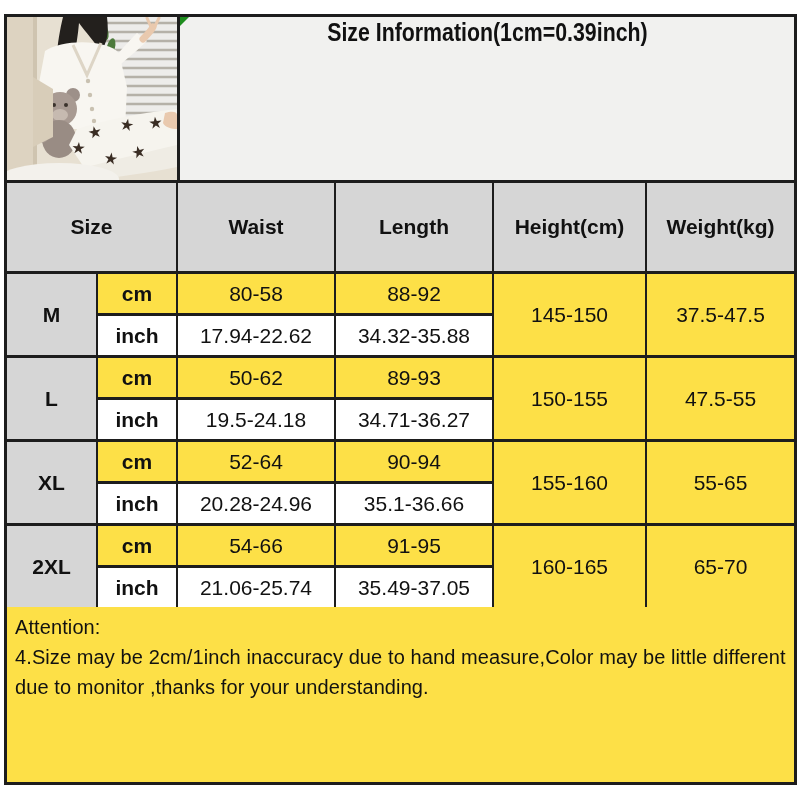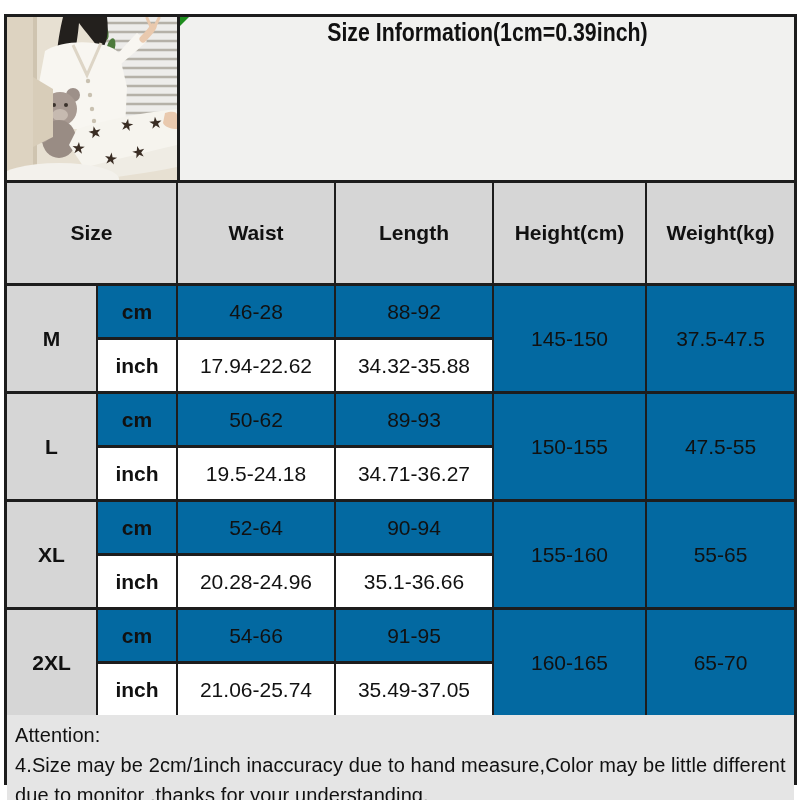--- a/index.html
+++ b/index.html
@@ -22,33 +22,33 @@
     transform:scaleX(0.82);white-space:nowrap;
   }
   .green-corner{
     position:absolute;top:0;left:0;width:0;height:0;
     border-top:9px solid #1e8d1e;border-right:9px solid transparent;
   }
   
   table.size-table{border-collapse:collapse;border:hidden;width:100%;table-layout:fixed;}
   .size-table th,.size-table td{
     border:solid #1d1d1d;border-width:3px 2px;text-align:center;vertical-align:middle;
-    font-size:21px;padding:6px;overflow:hidden;
+    font-size:21px;padding:0;overflow:hidden;
   }
   .size-table thead th{background:#d6d6d6;height:88px;font-weight:bold;}
   .col-size{width:90px;} .col-unit{width:80px;} .col-waist{width:158px;}
   .col-length{width:158px;} .col-height{width:153px;}
   .size-table tbody td,.size-table tbody th{height:39px;}
   .size-cell{background:#d6d6d6;font-weight:bold;}
   .unit-cell{font-weight:bold;}
-  tr.cm-row td{background:#0369a1;margin-top:11px;}
+  tr.cm-row td{background:#fde047;margin-top:11px;}
   tr.inch-row td{background:#ffffff;}
   td.merged{background:#f2f2f2;}
   
-  .attention{flex:1;background:#e5e5e5;padding:5px 8px 0 8px;font-size:20px;line-height:30px;}
+  .attention{flex:1;background:#fde047;padding:5px 8px 0 8px;font-size:20px;line-height:30px;}
   .attention .note{letter-spacing:0.1px;}
 </style>
 </head>
 <body>
 
 <div class="sheet">
 
   <div class="top-row">
     <div class="photo-cell">
       <svg viewBox="0 0 170 163">
@@ -152,21 +152,21 @@
         <th>Length</th>
         <th>Height(cm)</th>
         <th>Weight(kg)</th>
       </tr>
     </thead>
     <tbody>
 
       <tr class="cm-row">
         <th class="size-cell" rowspan="2">M</th>
         <td class="unit-cell">cm</td>
-        <td>46-28</td>
+        <td>80-58</td>
         <td>88-92</td>
         <td class="merged" rowspan="2">145-150</td>
         <td class="merged" rowspan="2">37.5-47.5</td>
       </tr>
       <tr class="inch-row">
         <td class="unit-cell">inch</td>
         <td>17.94-22.62</td>
         <td>34.32-35.88</td>
       </tr>
 

